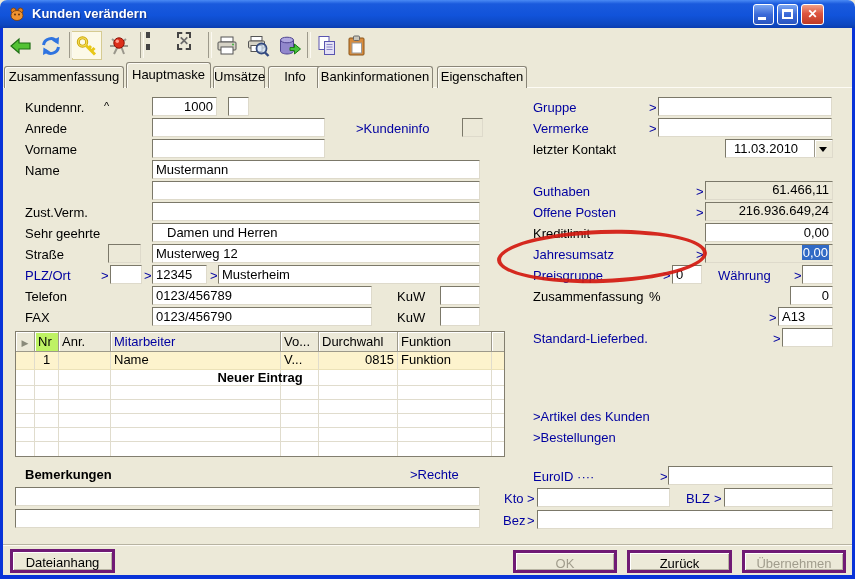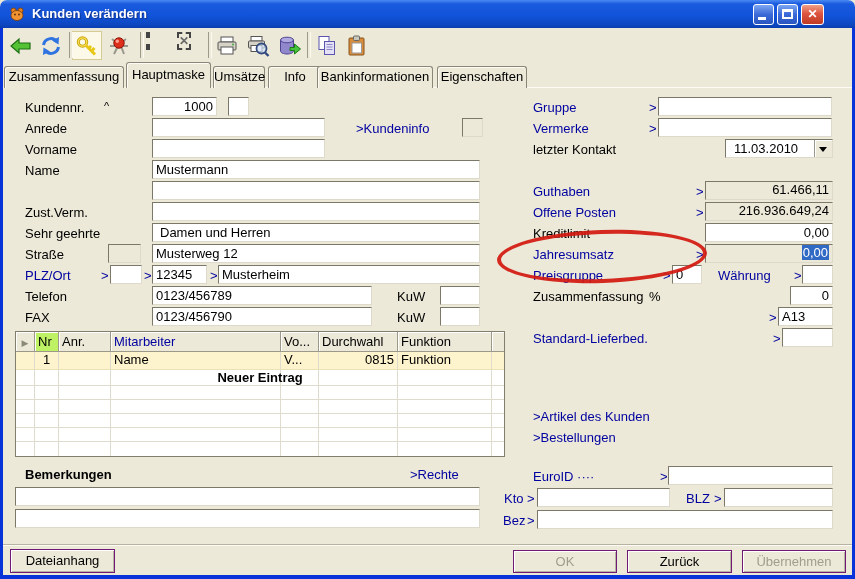--- a/index.html
+++ b/index.html
@@ -64,21 +64,21 @@
   .annotation{position:absolute;left:497px;top:230px;width:202px;height:45px;border:4px solid #d2180f;
     border-radius:50%;transform:rotate(-2deg);opacity:.92;z-index:20;pointer-events:none;}
   
   .combo{position:absolute;box-sizing:border-box;height:19px;background:#fff;border:1px solid;border-color:#7b7869 #dedacb #dedacb #7b7869;}
   .combo .val{position:absolute;left:8px;top:1px;line-height:16px;}
   .combo .drop{position:absolute;right:0;top:0;width:17px;height:17px;background:#ece9d8;border-left:1px solid #9d998a;box-shadow:inset 1px 1px 0 #fff;}
   .combo .drop:after{content:"";position:absolute;left:4px;top:7px;border:4px solid transparent;border-top:5px solid #000;}
   
   .divider{position:absolute;left:3px;top:544px;width:849px;height:0;border-top:1px solid #b7b3a2;border-bottom:1px solid #fdfbf4;}
   .btn{position:absolute;box-sizing:border-box;height:23px;background:#ece9d8;
-    border:1px solid #701a75;box-shadow:inset 1px 1px 0 #fff, inset -1px -1px 0 #b7b3a2;
+    border:3px solid #701a75;box-shadow:inset 1px 1px 0 #fff, inset -1px -1px 0 #b7b3a2;
     text-align:center;line-height:21px;font-size:13px;cursor:pointer;}
   .btn.disabled{color:#a19d8d;cursor:default;}
 </style>
 </head>
 <body>
 
 <div class="window">
 
   <div class="frame-left"></div>
   <div class="frame-right"></div>
@@ -206,21 +206,21 @@
   <input class="fld" style="left: 152px; top: 139px; width: 173px;" value="">
 
   <span class="lbl" style="left:25px;top:162px;">Name</span>
   <input class="fld" style="left: 152px; top: 160px; width: 328px;" value="Mustermann">
   <input class="fld" style="left: 152px; top: 181px; width: 328px;" value="">
 
   <span class="lbl" style="left:25px;top:204px;">Zust.Verm.</span>
   <input class="fld" style="left: 152px; top: 202px; width: 328px;" value="">
 
   <span class="lbl" style="left:25px;top:225px;">Sehr geehrte</span>
-  <input class="fld" style="left: 152px; top: 223px; width: 328px; padding-left: 7px;" value="Damen und Herren">
+  <input class="fld" style="left: 152px; top: 223px; width: 328px; padding-left: 14px;" value="Damen und Herren">
 
   <span class="lbl" style="left:25px;top:246px;">Straße</span>
   <div class="fld ro" style="left:108px;top:244px;width:33px;"></div>
   <input class="fld" style="left: 152px; top: 244px; width: 328px;" value="Musterweg 12">
 
   <span class="lbl blue" style="left:25px;top:267px;">PLZ/Ort</span>
   <span class="mk" style="left:101px;top:267px;">&gt;</span>
   <input class="fld" style="left: 110px; top: 265px; width: 32px;">
   <span class="mk" style="left:144px;top:267px;">&gt;</span>
   <input class="fld" style="left: 152px; top: 265px; width: 55px;" value="12345">

